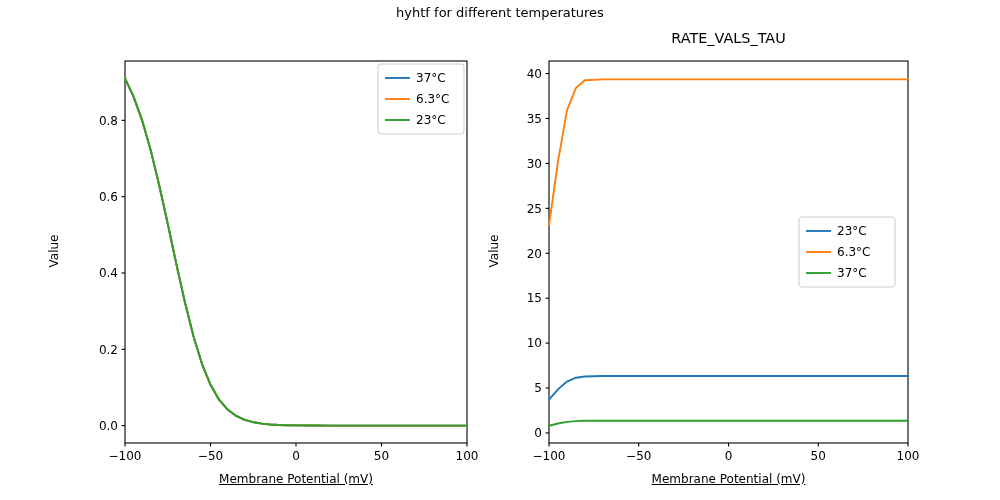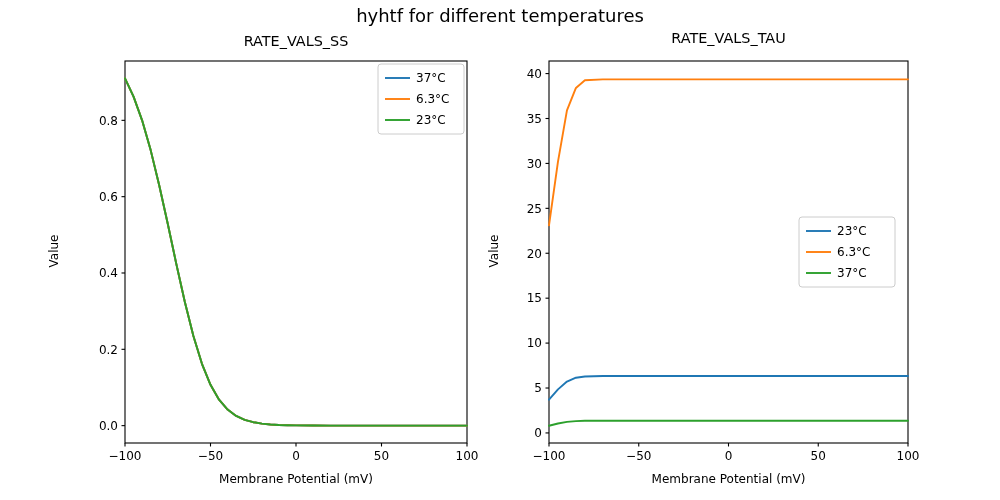--- a/index.html
+++ b/index.html
@@ -18,37 +18,38 @@
     width: 1000px;
     height: 500px;
     background: #ffffff;
   }
   .suptitle {
     position: absolute;
     left: 0;
     top: 5px;
     width: 1000px;
     text-align: center;
-    font-size: 18px;
+    font-size: 13px;
     color: #000000;
   }
   .axtitle {
     position: absolute;
     text-align: center;
     font-size: 14.4px;
     color: #000000;
   }
   #title-left  { left: 125px; top: 33px; width: 342px; }
   #title-right { left: 549px; top: 30px; width: 359px; }
 
   .xlabel {
     position: absolute;
     text-align: center;
     font-size: 12px;
     color: #000000;
+    text-decoration: underline;
   }
   #xlabel-left  { left: 125px; top: 472px; width: 342px; }
   #xlabel-right { left: 549px; top: 472px; width: 359px; }
 
   .ylabel {
     position: absolute;
     font-size: 12px;
     color: #000000;
     transform-origin: 50% 50%;
     transform: rotate(-90deg);
@@ -85,21 +86,20 @@
   }
   .legendline { stroke-width: 1.9; fill: none; }
 </style>
 </head>
 <body>
 
 <div id="figure">
 
   <div class="suptitle">hyhtf for different temperatures</div>
 
-  <div class="axtitle" id="title-left">RATE_VALS_SS</div>
   <div class="axtitle" id="title-right">RATE_VALS_TAU</div>
 
   <div class="xlabel" id="xlabel-left">Membrane Potential (mV)</div>
   <div class="xlabel" id="xlabel-right">Membrane Potential (mV)</div>
 
   <div class="ylabel" id="ylabel-left">Value</div>
   <div class="ylabel" id="ylabel-right">Value</div>
 
   <svg class="plot-svg" id="plot-canvas" width="1000" height="500">
       <g>

